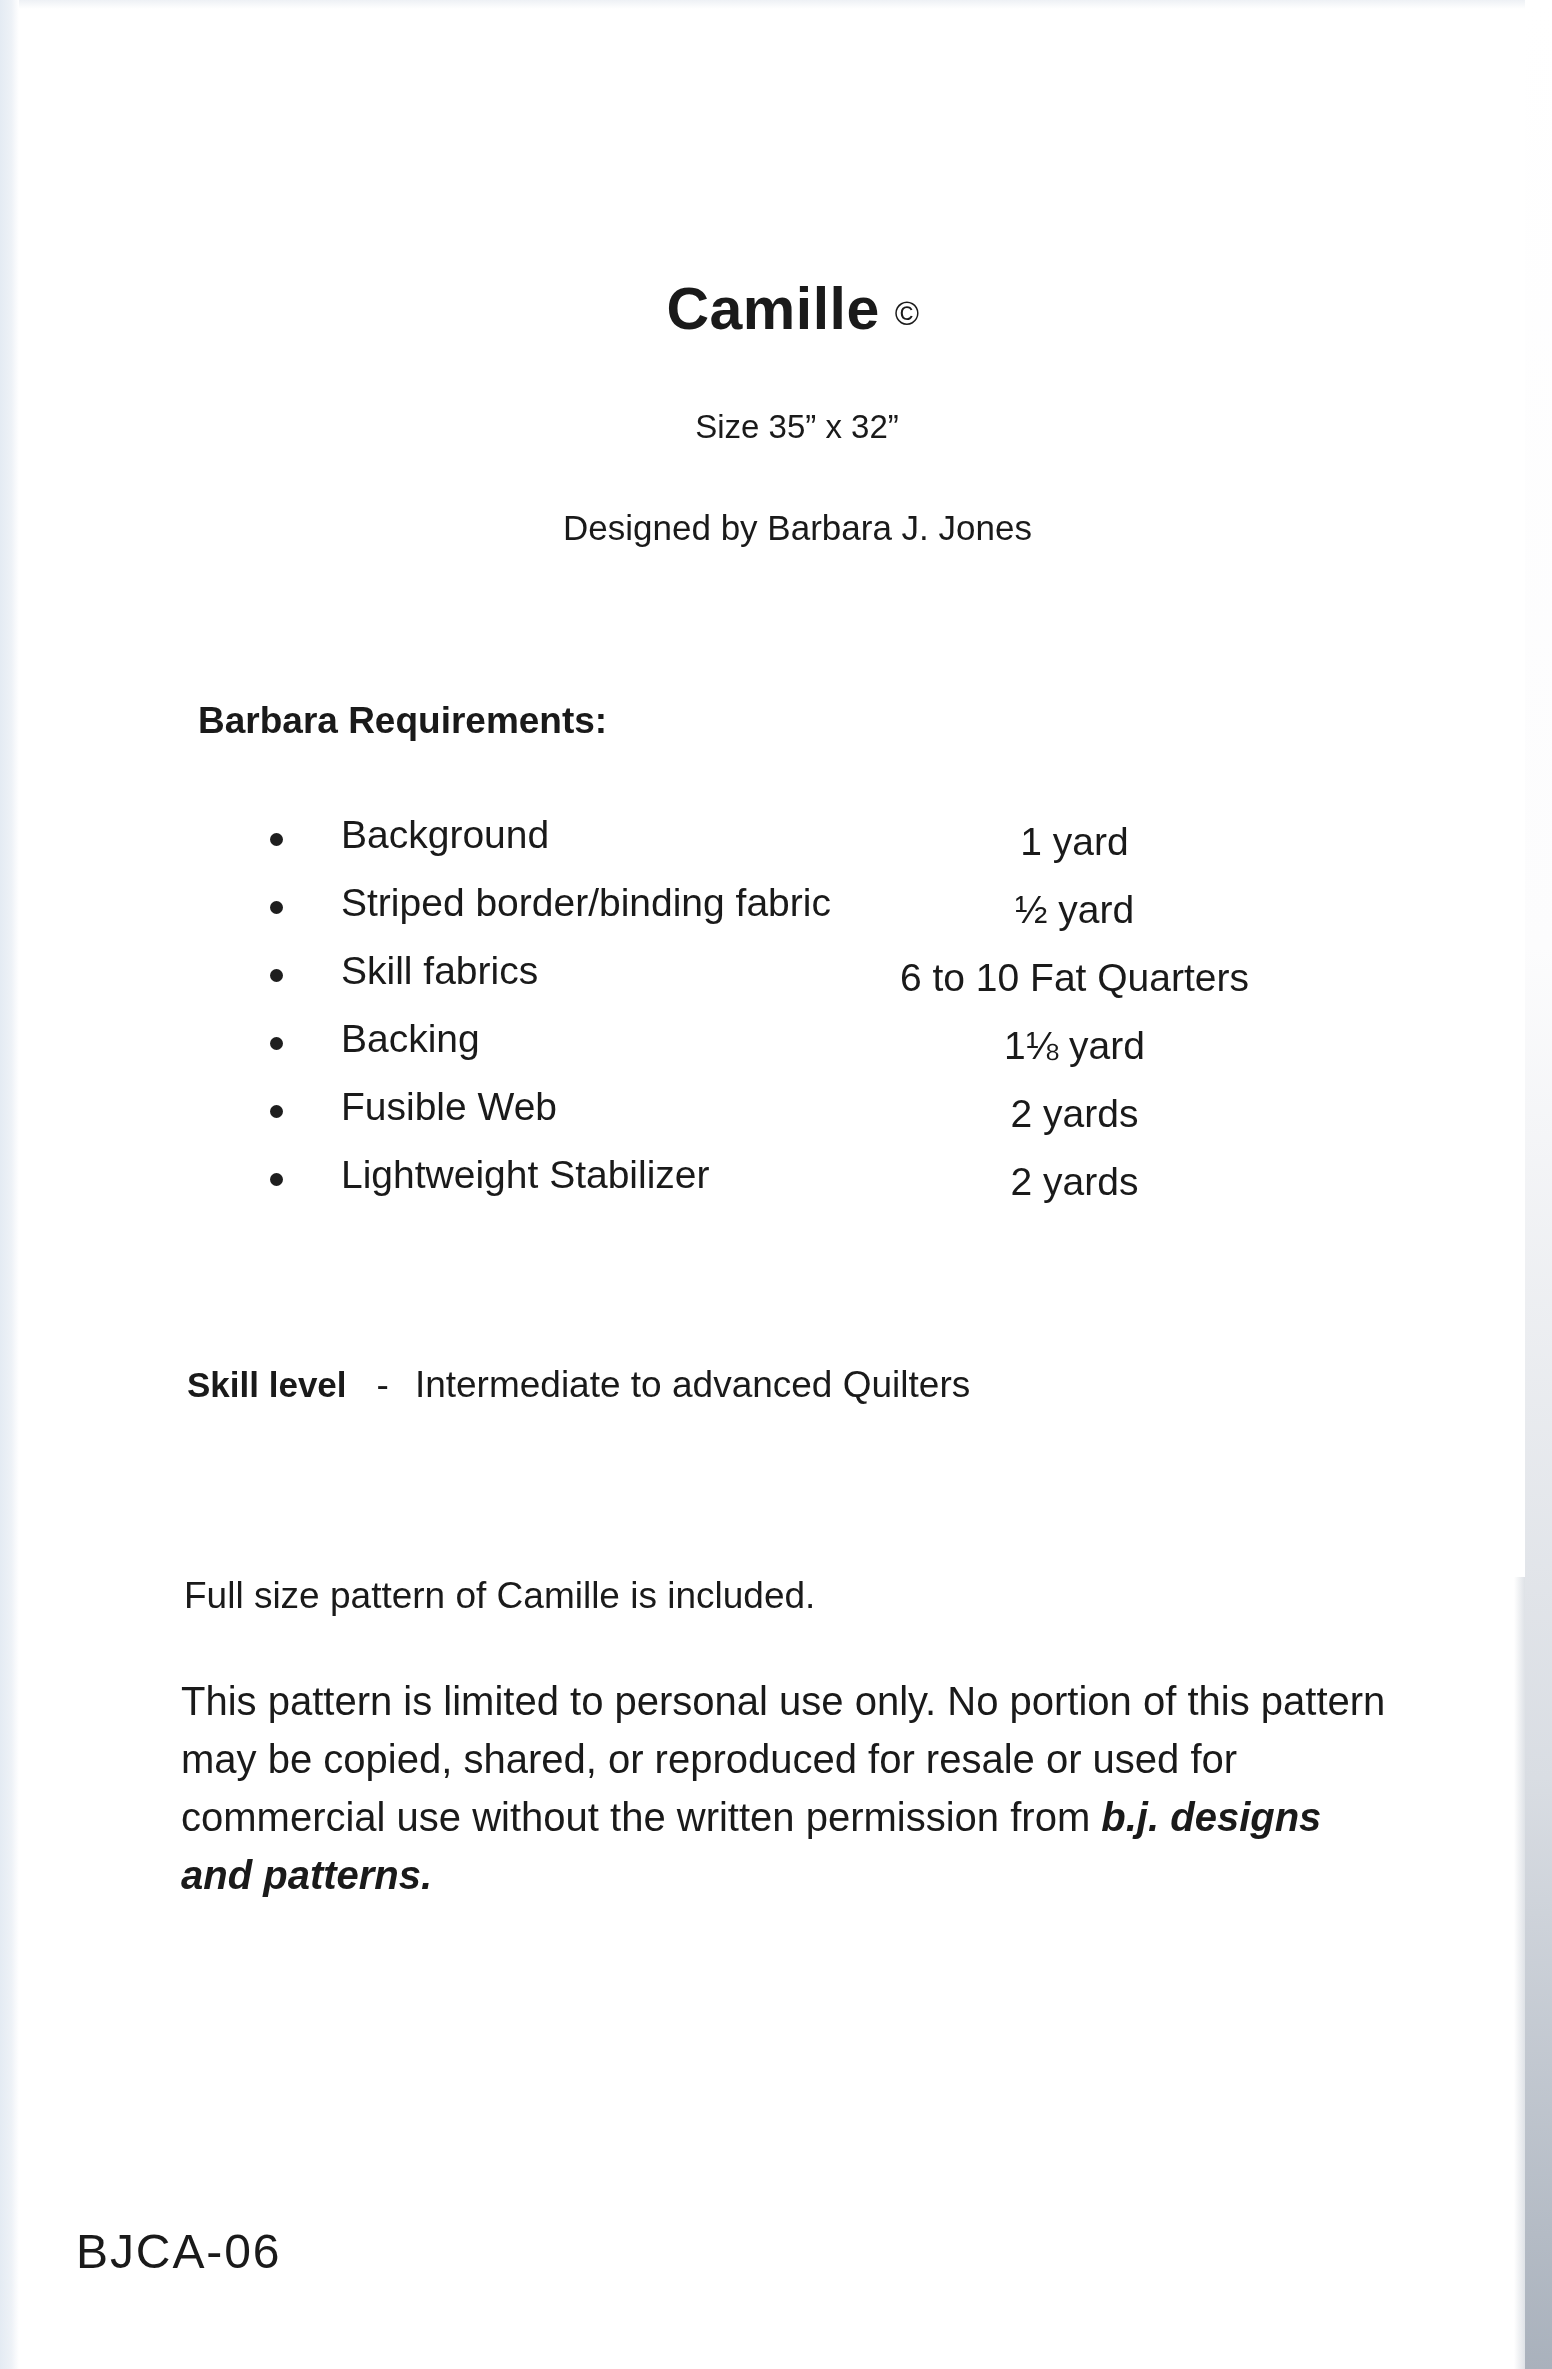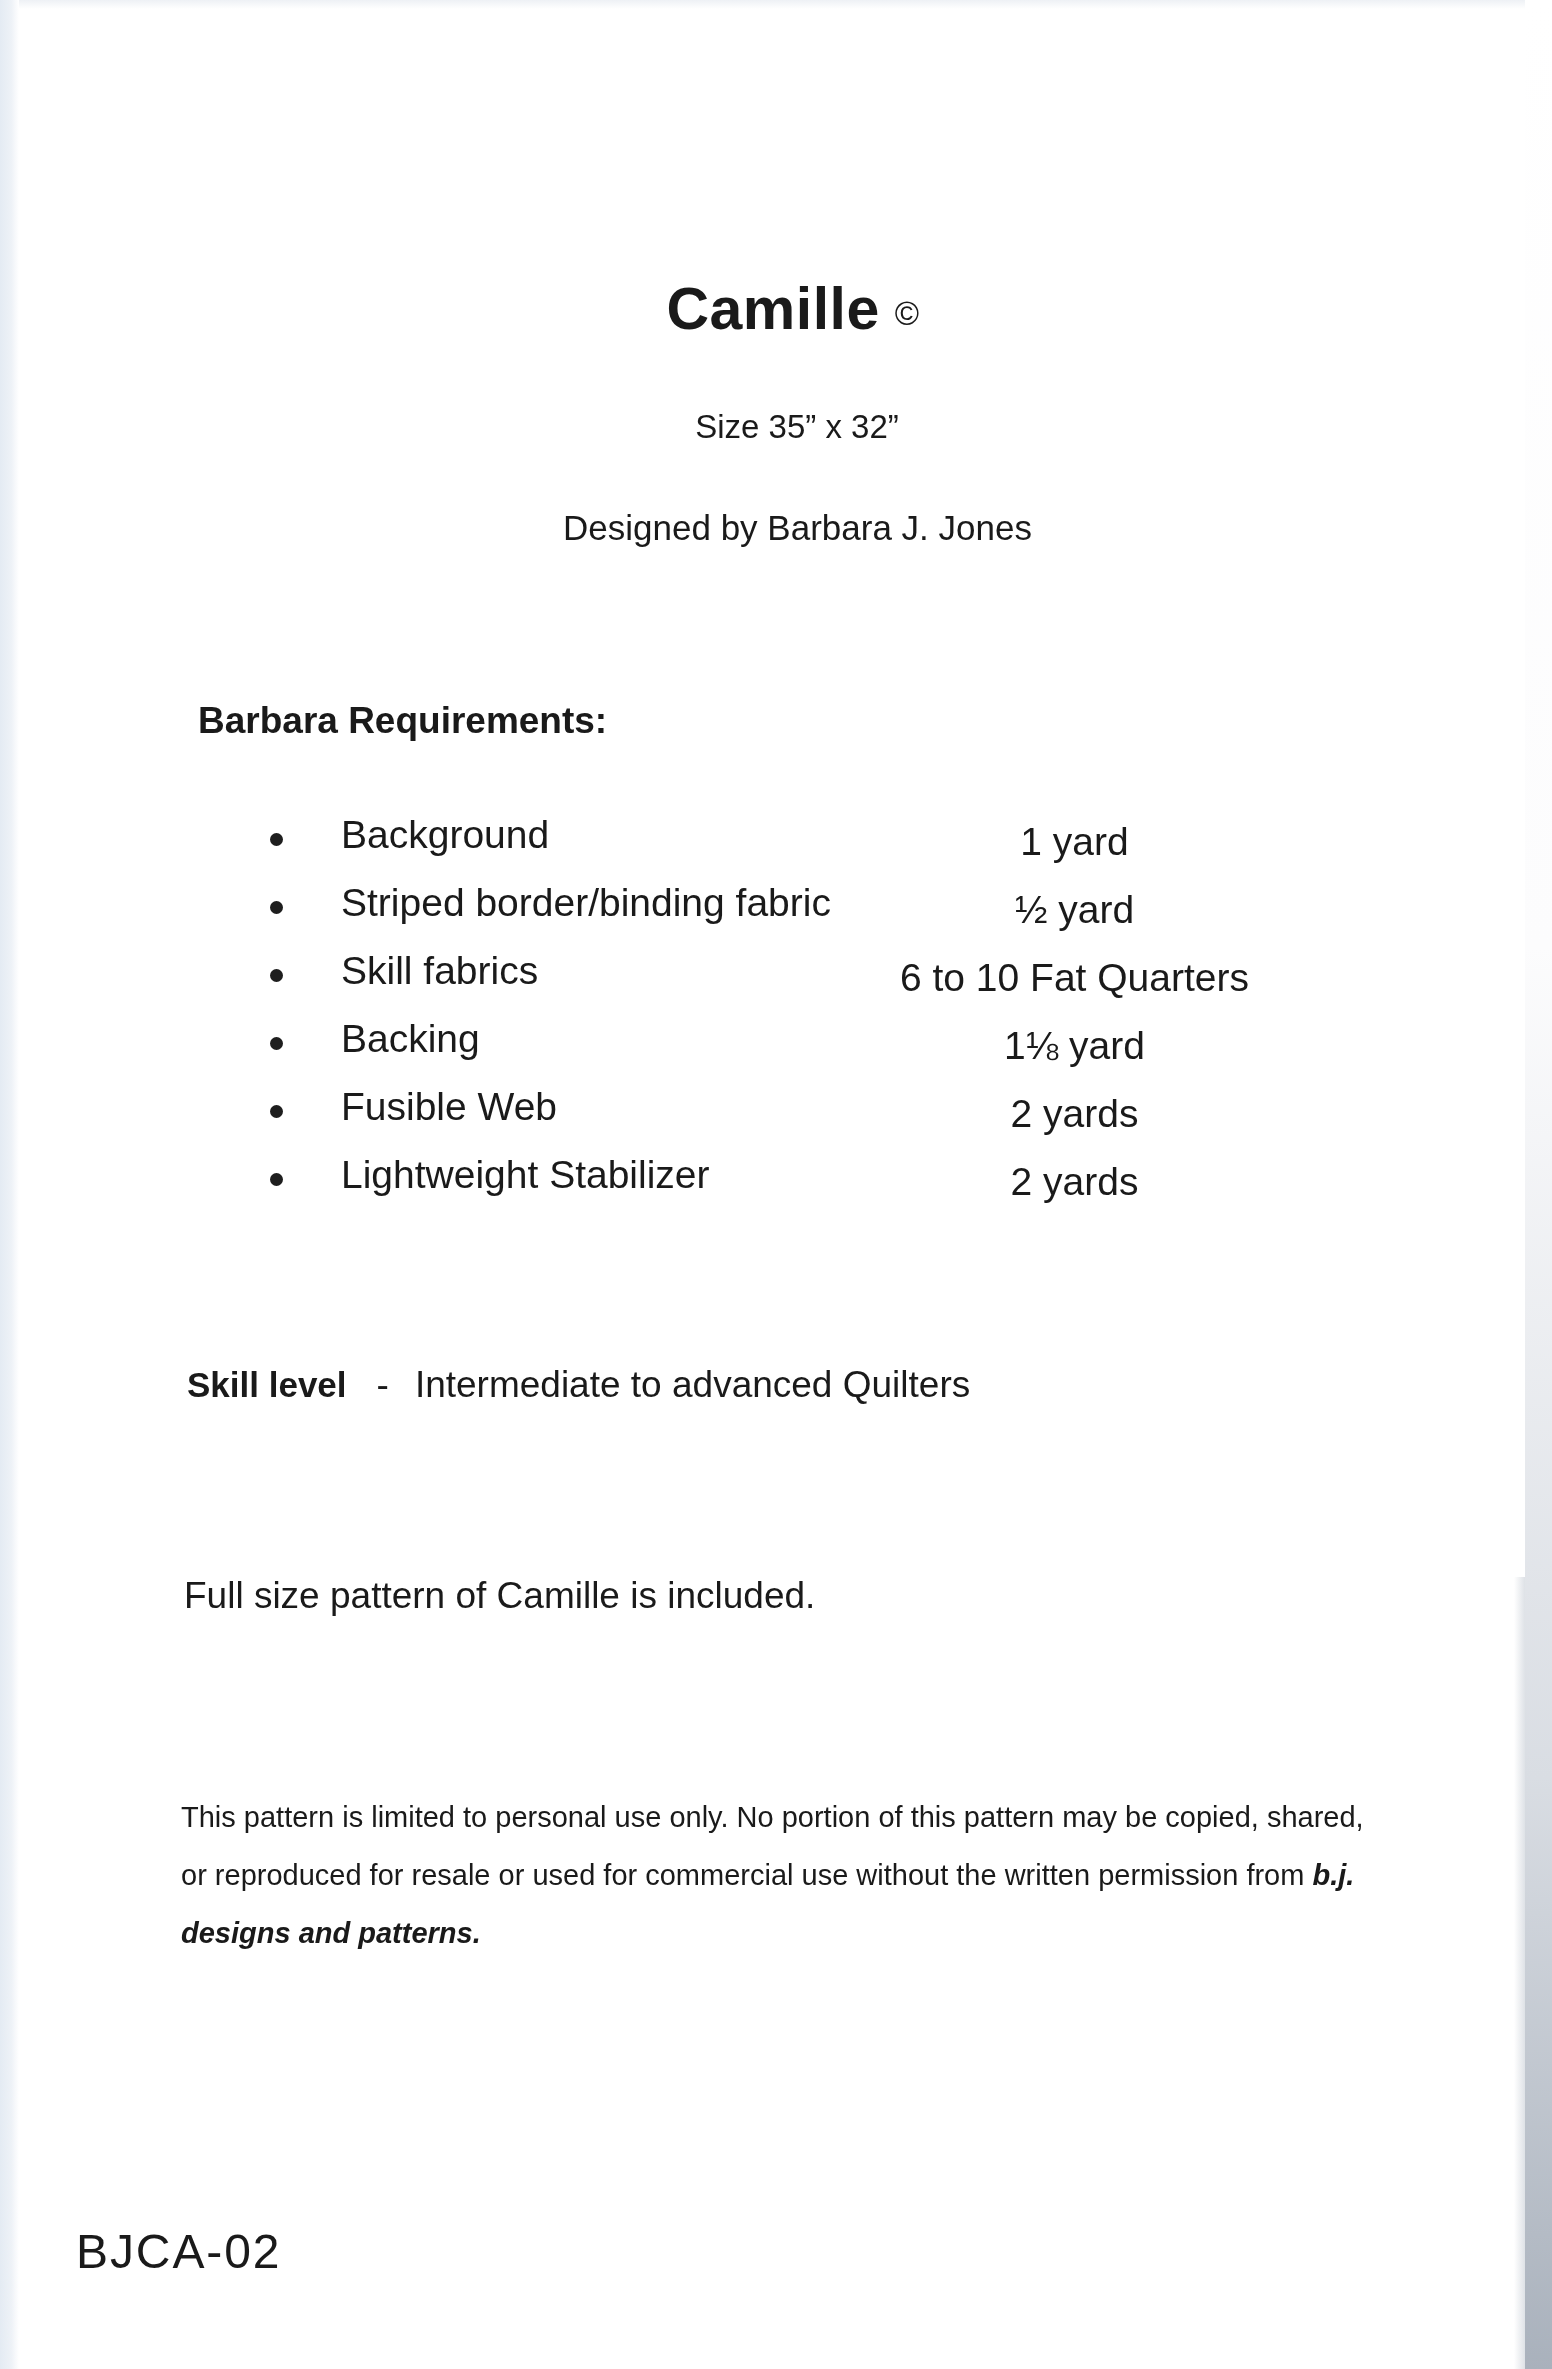--- a/index.html
+++ b/index.html
@@ -128,23 +128,23 @@
 
     .included-line {
       position: absolute;
       left: 184px; top: 1575px;
       font-size: 37px;
       white-space: nowrap;
     }
 
     .notice {
       position: absolute;
-      left: 181px; top: 1788px;
+      left: 181px; top: 1672px;
       width: 1206px;
-      font-size: 29px;
+      font-size: 40px;
       line-height: 58px;
     }
     .notice .company {
       font-weight: bold;
       font-style: italic;
     }
 
     .pattern-code {
       position: absolute;
       left: 76px; top: 2224px;
@@ -206,14 +206,14 @@
 <div class="skill-line">
   <span class="label">Skill level</span><span class="dash">-</span><span>Intermediate to advanced Quilters</span>
 </div>
 
 <div class="included-line">Full size pattern of Camille is included.</div>
 
 <div class="notice">
   <span>This pattern is limited to personal use only.  No portion of this pattern may be copied, shared, or reproduced for resale or used for commercial use without the written permission from </span><span class="company">b.j. designs and patterns.</span>
 </div>
 
-<div class="pattern-code">BJCA-02</div>
+<div class="pattern-code">BJCA-06</div>
 
 
 </body></html>

